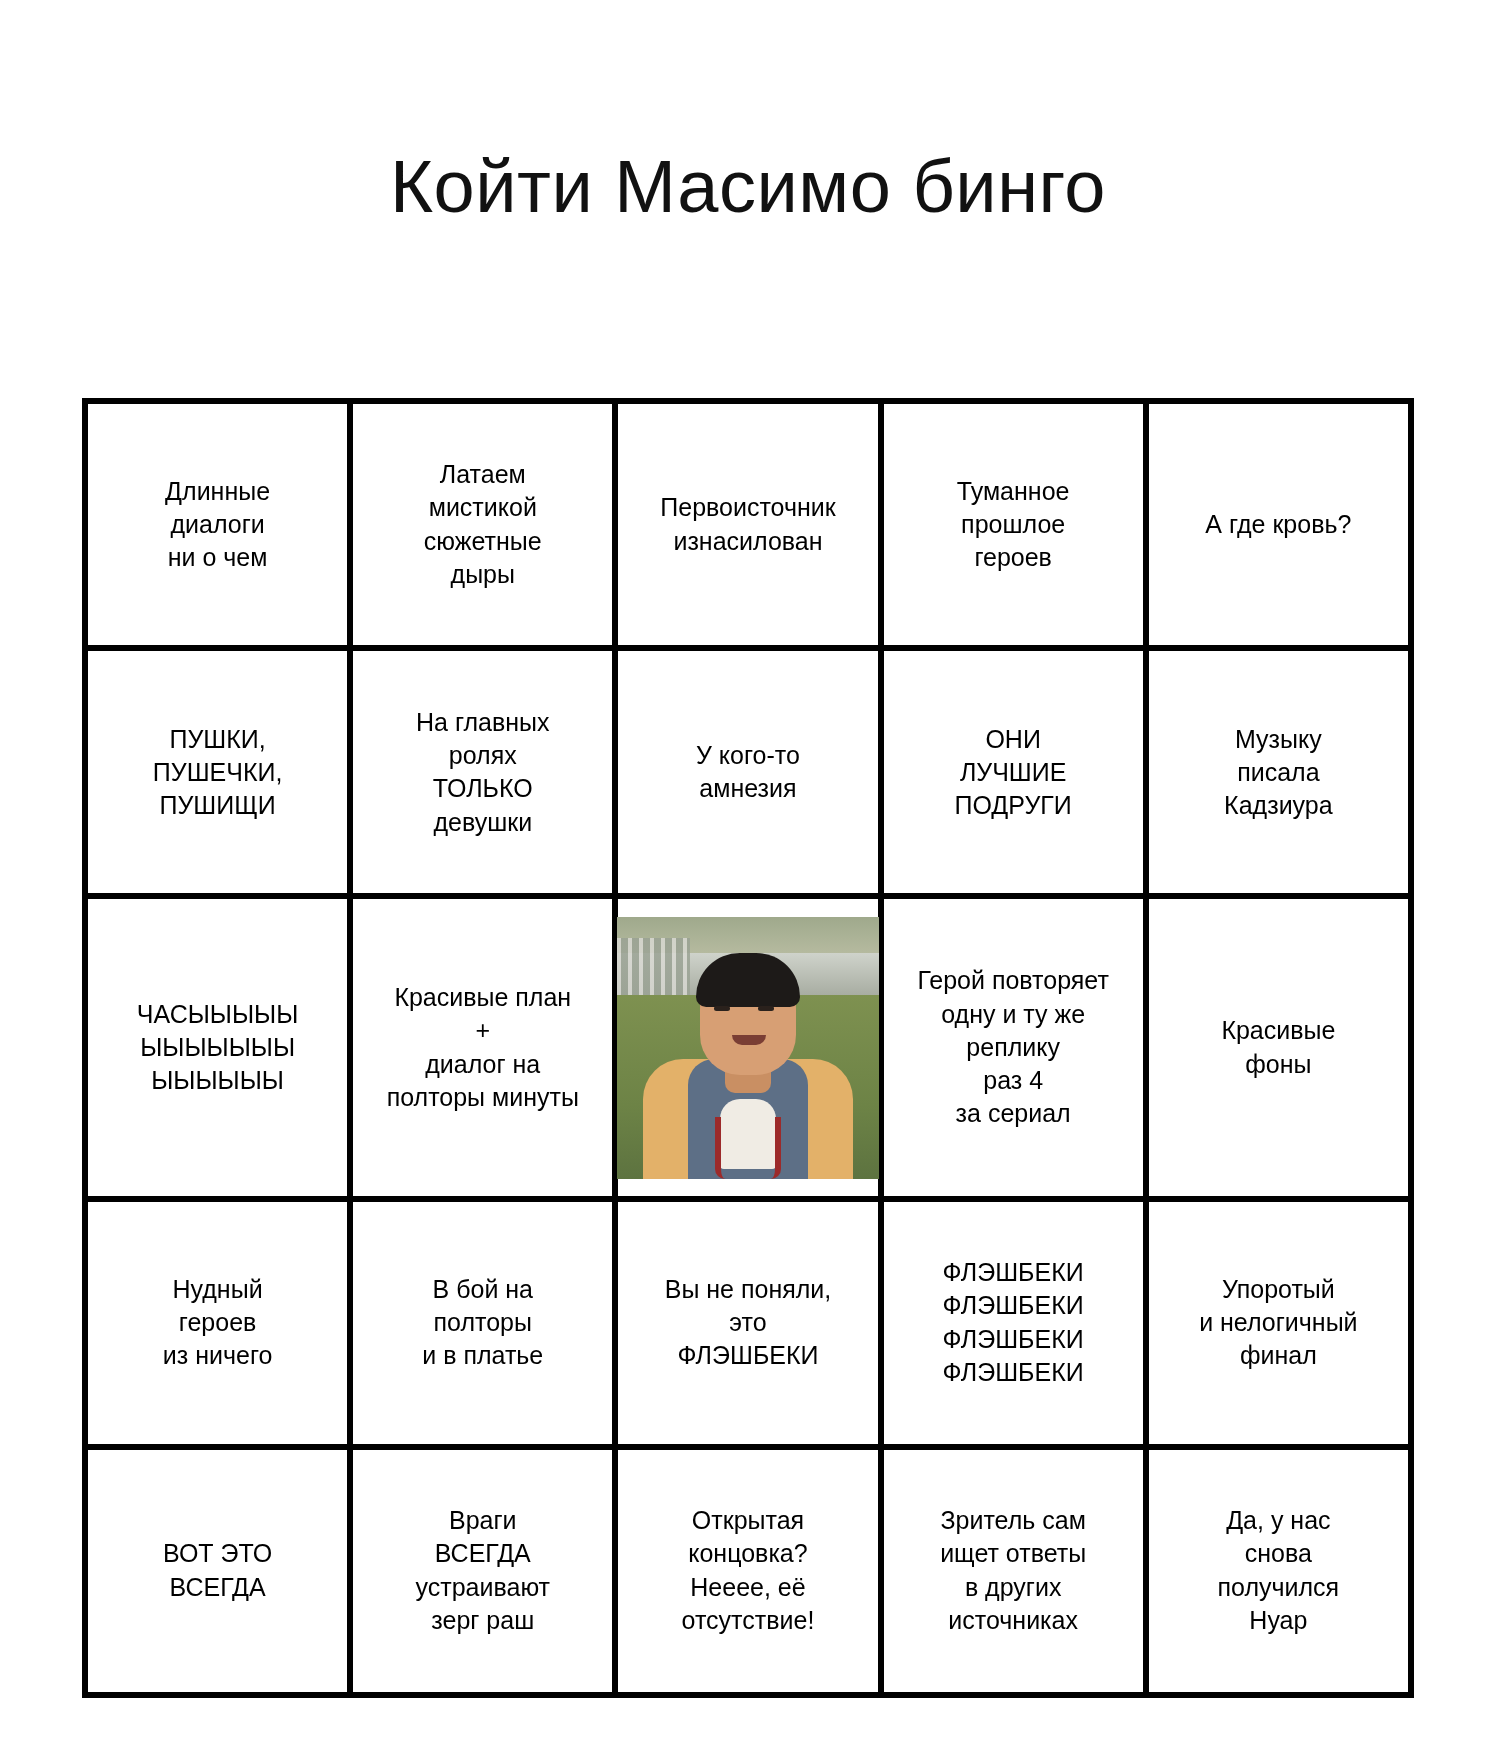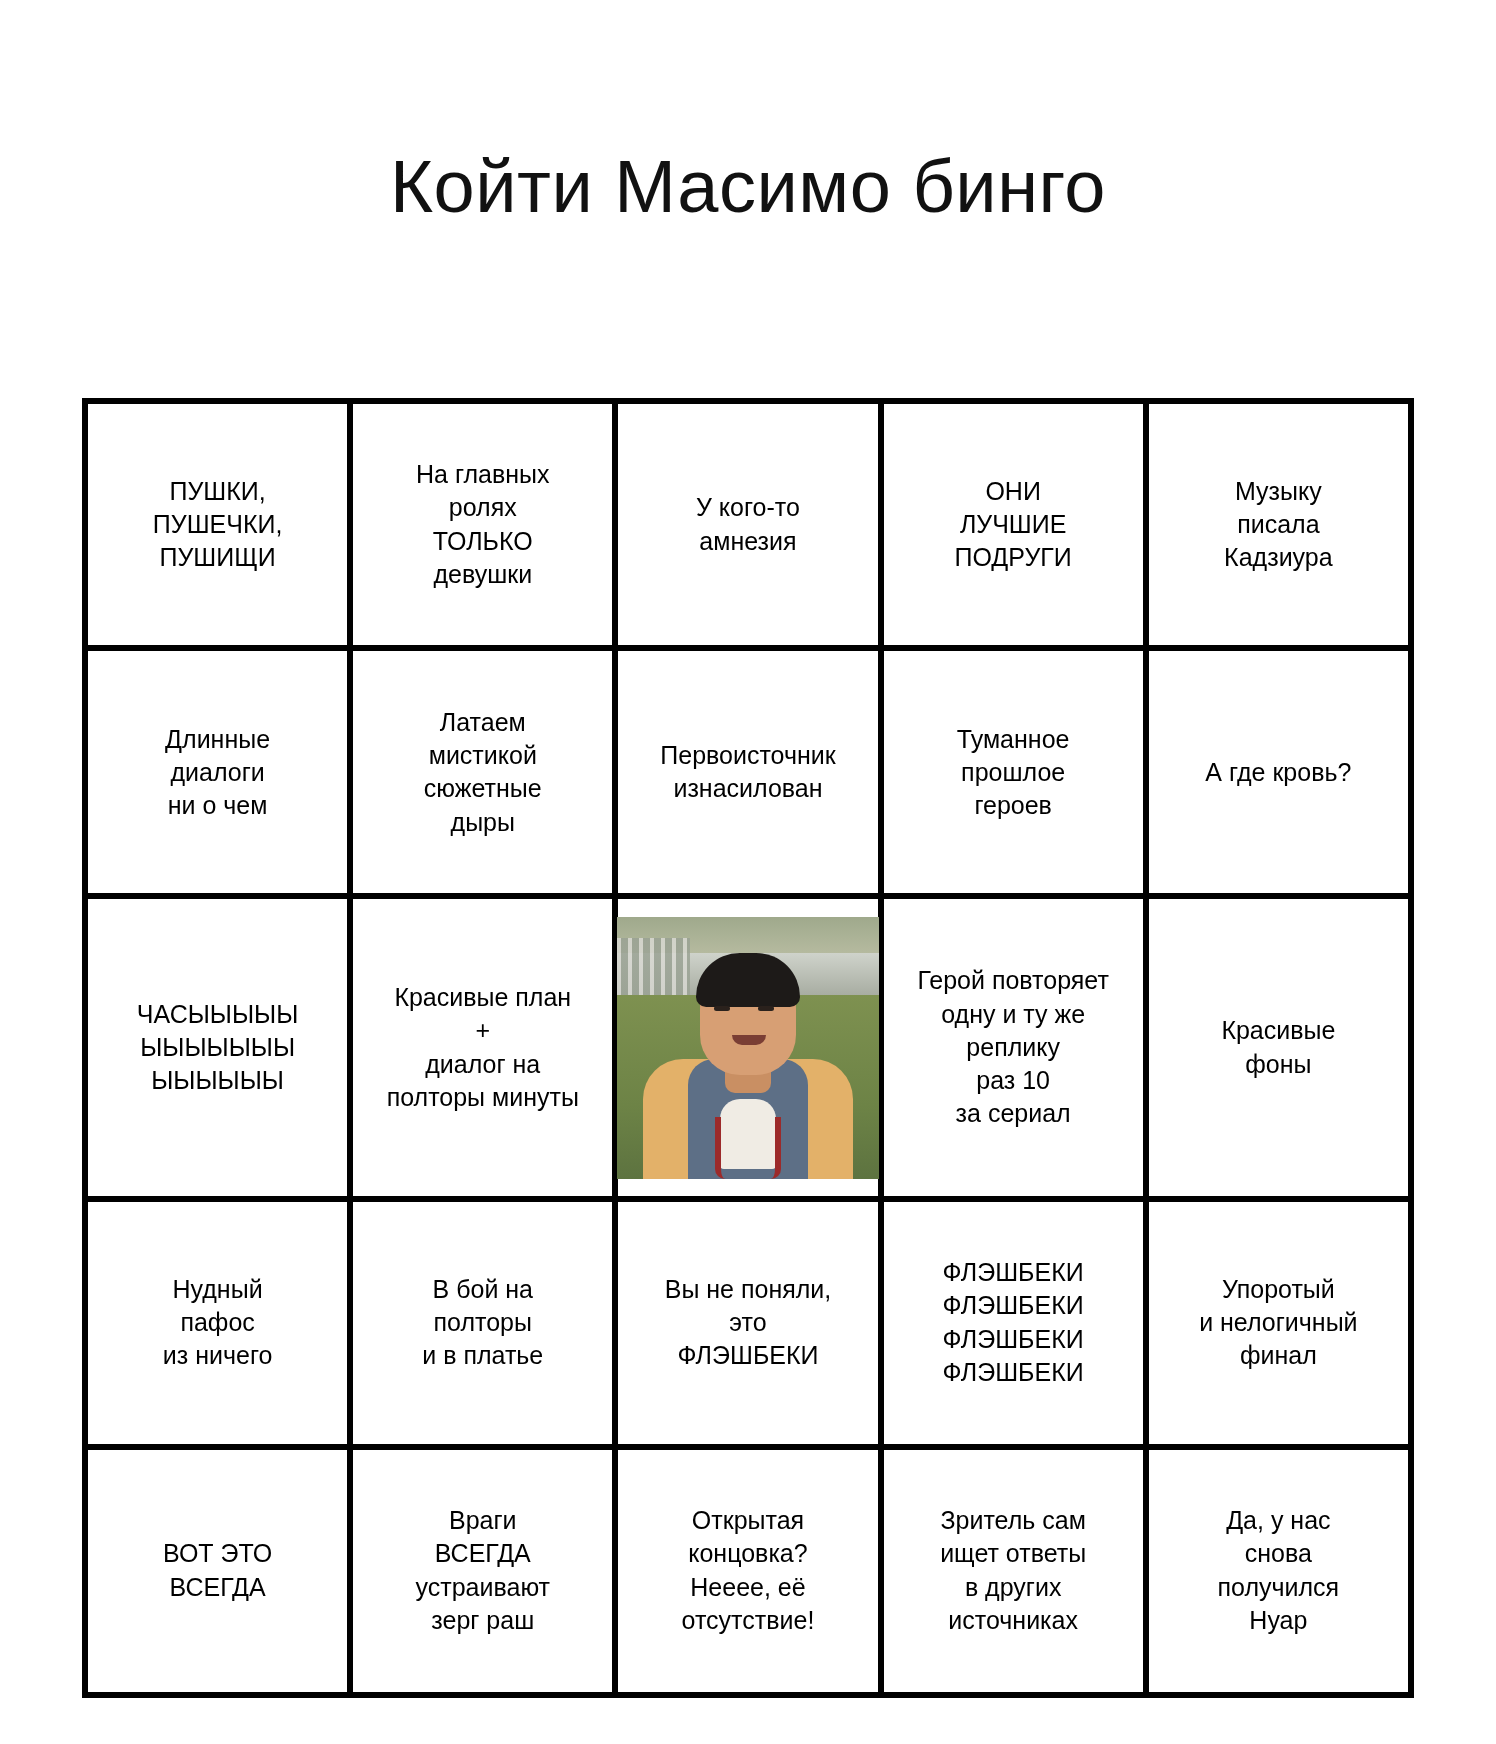--- a/index.html
+++ b/index.html
@@ -178,20 +178,46 @@
 <div class="page">
 
   <h1 class="title">Койти Масимо бинго</h1>
 
   <div class="board-wrap">
     <table class="bingo">
       <tbody>
 
         <tr>
           <td>
+              <span class="cell-text">Длинные
+диалоги
+ни о чем</span>
+            </td>
+          <td>
+              <span class="cell-text">Латаем
+мистикой
+сюжетные
+дыры</span>
+            </td>
+          <td>
+              <span class="cell-text">Первоисточник
+изнасилован</span>
+            </td>
+          <td>
+              <span class="cell-text">Туманное
+прошлое
+героев</span>
+            </td>
+          <td>
+              <span class="cell-text">А где кровь?</span>
+            </td>
+        </tr>
+
+        <tr>
+          <td>
               <span class="cell-text">ПУШКИ,
 ПУШЕЧКИ,
 ПУШИЩИ</span>
             </td>
           <td>
               <span class="cell-text">На главных
 ролях
 ТОЛЬКО
 девушки</span>
             </td>
@@ -201,46 +227,20 @@
             </td>
           <td>
               <span class="cell-text">ОНИ
 ЛУЧШИЕ
 ПОДРУГИ</span>
             </td>
           <td>
               <span class="cell-text">Музыку
 писала
 Кадзиура</span>
-            </td>
-        </tr>
-
-        <tr>
-          <td>
-              <span class="cell-text">Длинные
-диалоги
-ни о чем</span>
-            </td>
-          <td>
-              <span class="cell-text">Латаем
-мистикой
-сюжетные
-дыры</span>
-            </td>
-          <td>
-              <span class="cell-text">Первоисточник
-изнасилован</span>
-            </td>
-          <td>
-              <span class="cell-text">Туманное
-прошлое
-героев</span>
-            </td>
-          <td>
-              <span class="cell-text">А где кровь?</span>
             </td>
         </tr>
 
         <tr>
           <td>
               <span class="cell-text">ЧАСЫЫЫЫЫ
 ЫЫЫЫЫЫЫ
 ЫЫЫЫЫЫ</span>
             </td>
           <td>
@@ -264,33 +264,33 @@
               <div class="ph-hair"></div>
               <div class="ph-eye l"></div>
               <div class="ph-eye r"></div>
               <div class="ph-mouth"></div>
             </div>
           </td>
           <td>
               <span class="cell-text">Герой повторяет
 одну и ту же
 реплику
-раз 10
+раз 4
 за сериал</span>
             </td>
           <td>
               <span class="cell-text">Красивые
 фоны</span>
             </td>
         </tr>
 
         <tr>
           <td>
               <span class="cell-text">Нудный
-пафос
+героев
 из ничего</span>
             </td>
           <td>
               <span class="cell-text">В бой на
 полторы
 и в платье</span>
             </td>
           <td>
               <span class="cell-text">Вы не поняли,
 это

